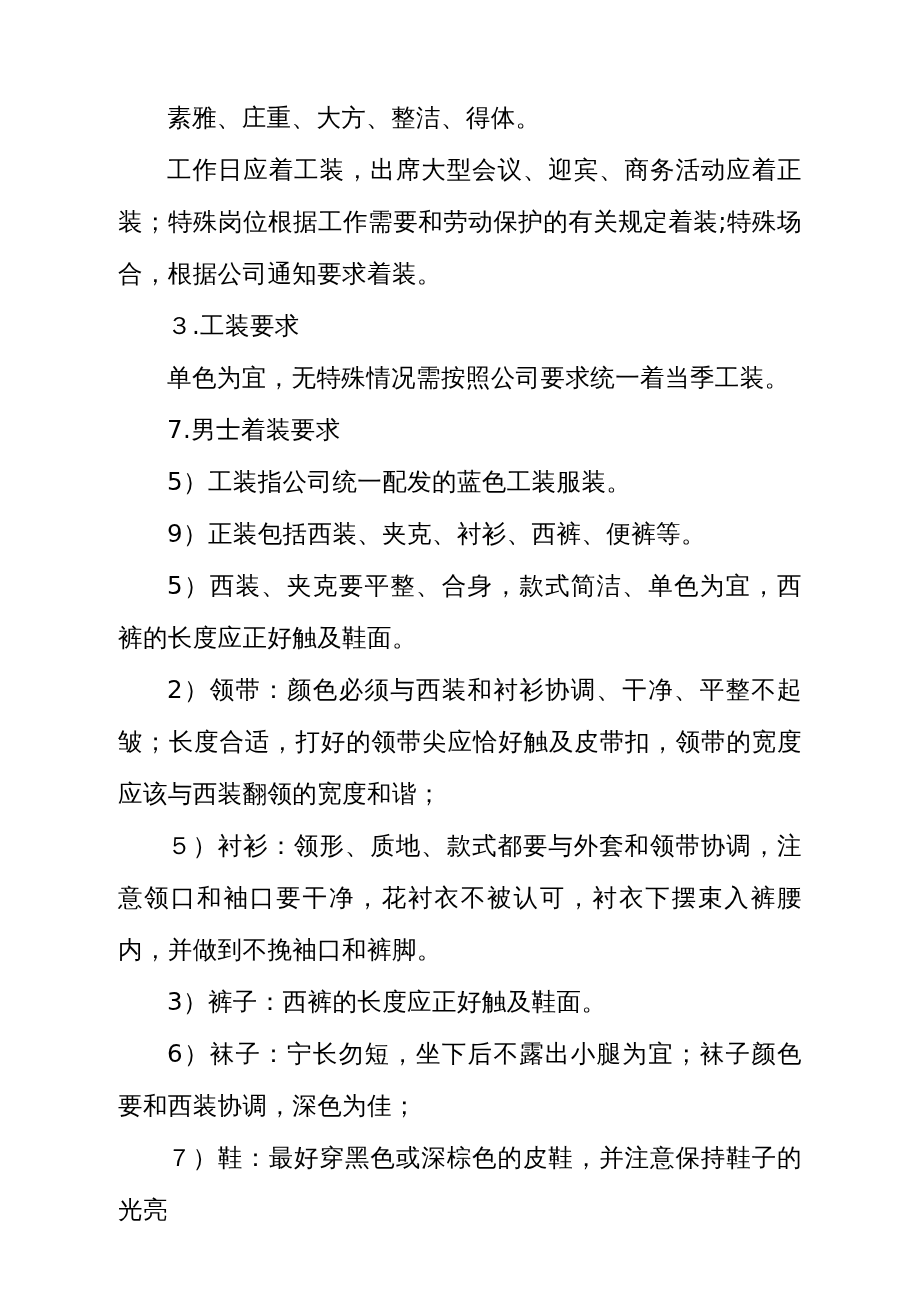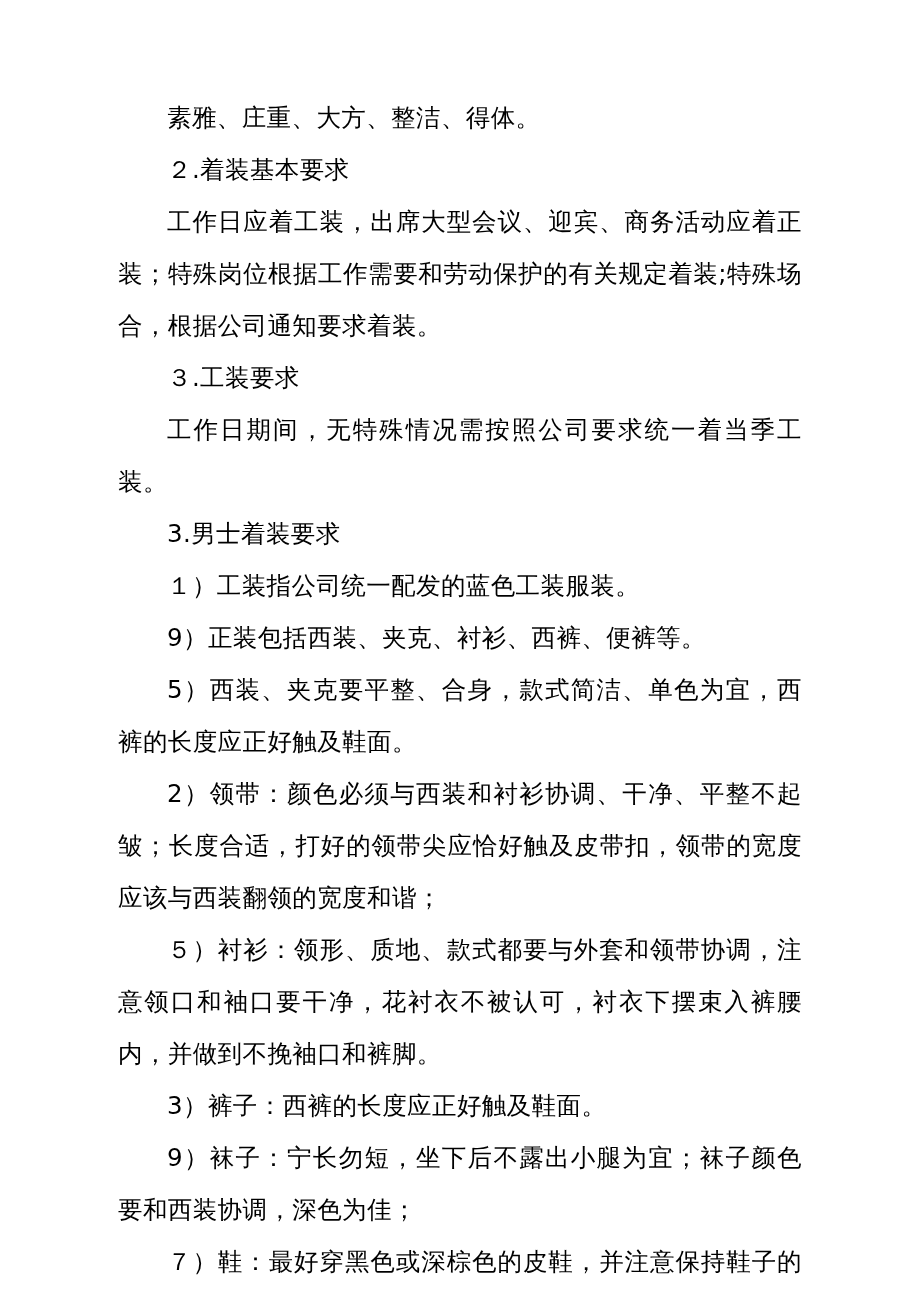--- a/index.html
+++ b/index.html
@@ -34,27 +34,26 @@
     text-indent: 2em;
     white-space: normal;
   }
 </style>
 </head>
 <body>
 
 <div class="page">
   <div class="doc-body">
     <p class="para">素雅、庄重、大方、整洁、得体。</p>
-    <p class="para">２.着装基本要求</p>
     <p class="para">工作日应着工装，出席大型会议、迎宾、商务活动应着正装；特殊岗位根据工作需要和劳动保护的有关规定着装;特殊场合，根据公司通知要求着装。</p>
     <p class="para">３.工装要求</p>
-    <p class="para">工作日期间，无特殊情况需按照公司要求统一着当季工装。</p>
-    <p class="para">3.男士着装要求</p>
-    <p class="para">１）工装指公司统一配发的蓝色工装服装。</p>
+    <p class="para">单色为宜，无特殊情况需按照公司要求统一着当季工装。</p>
+    <p class="para">7.男士着装要求</p>
+    <p class="para">5）工装指公司统一配发的蓝色工装服装。</p>
     <p class="para">9）正装包括西装、夹克、衬衫、西裤、便裤等。</p>
     <p class="para">5）西装、夹克要平整、合身，款式简洁、单色为宜，西裤的长度应正好触及鞋面。</p>
     <p class="para">2）领带：颜色必须与西装和衬衫协调、干净、平整不起皱；长度合适，打好的领带尖应恰好触及皮带扣，领带的宽度应该与西装翻领的宽度和谐；</p>
     <p class="para">５）衬衫：领形、质地、款式都要与外套和领带协调，注意领口和袖口要干净，花衬衣不被认可，衬衣下摆束入裤腰内，并做到不挽袖口和裤脚。</p>
     <p class="para">3）裤子：西裤的长度应正好触及鞋面。</p>
-    <p class="para">9）袜子：宁长勿短，坐下后不露出小腿为宜；袜子颜色要和西装协调，深色为佳；</p>
+    <p class="para">6）袜子：宁长勿短，坐下后不露出小腿为宜；袜子颜色要和西装协调，深色为佳；</p>
     <p class="para">７）鞋：最好穿黑色或深棕色的皮鞋，并注意保持鞋子的光亮</p>
   </div>
 </div>
 
 </body></html>

